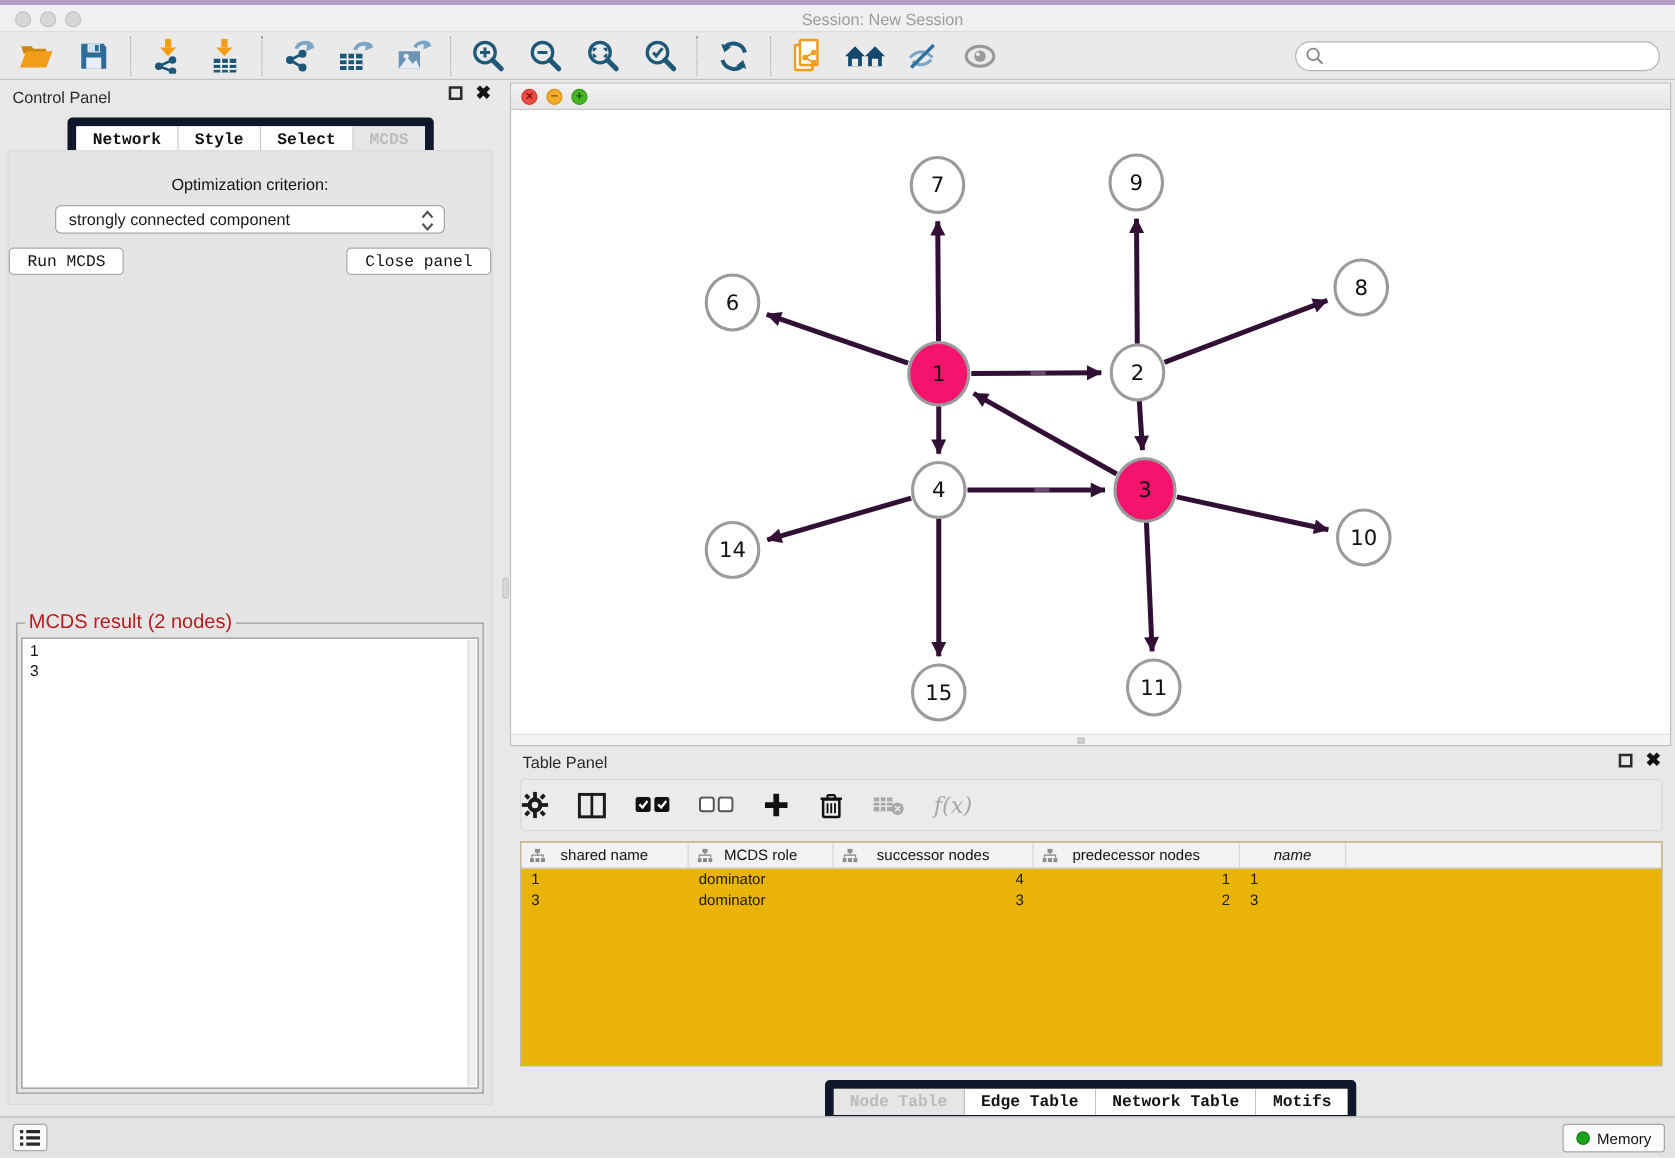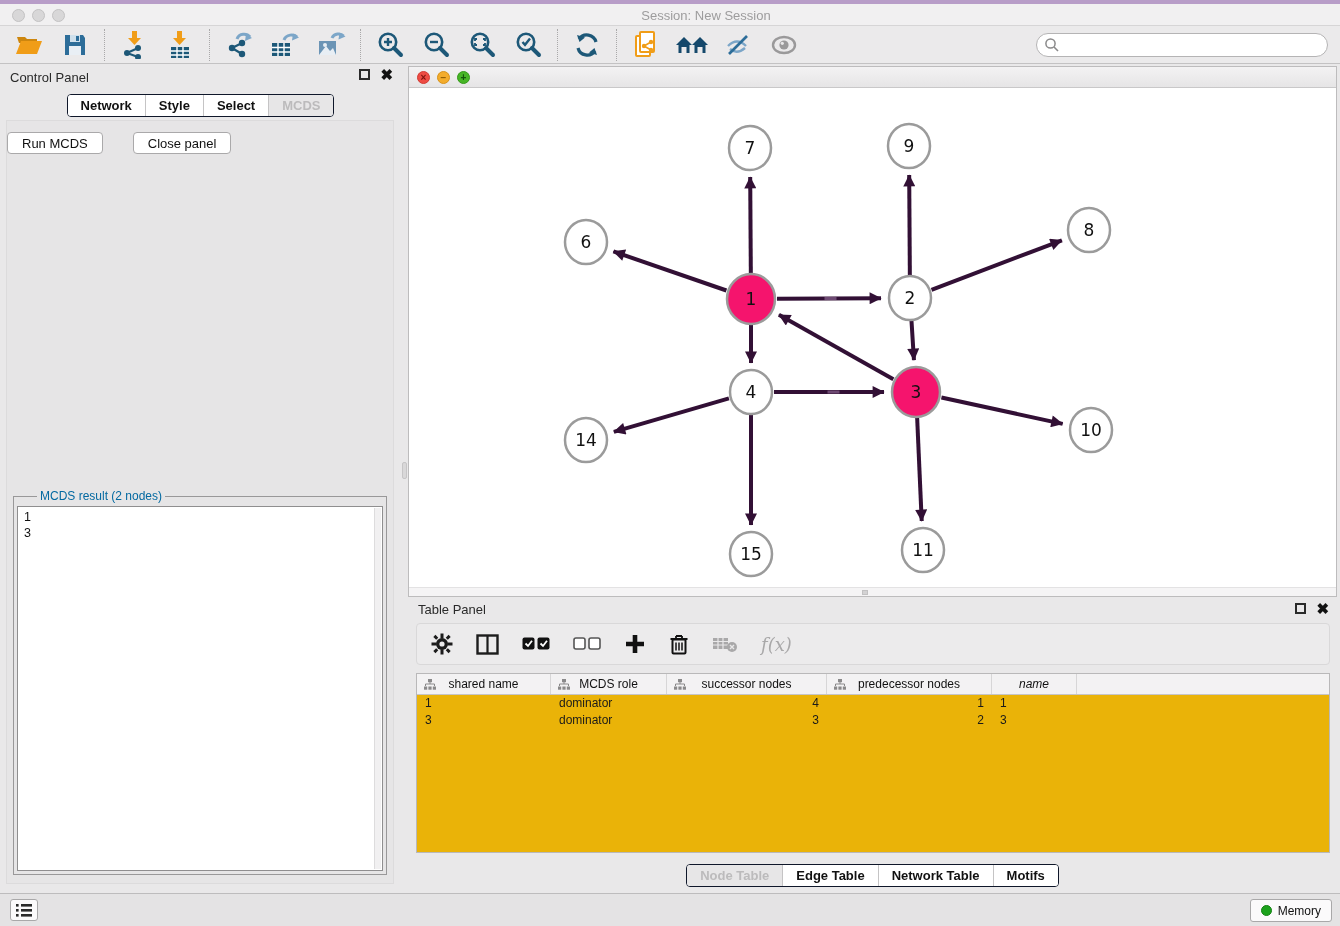--- a/index.html
+++ b/index.html
@@ -22,32 +22,32 @@
   .search-icon { position:absolute; left:8px; top:4px; }
 
   
   .control-panel { position:absolute; left:0; top:63px; width:401px; height:827px; }
   .cp-header { position:relative; height:28px; }
   .cp-title { position:absolute; left:10px; top:7px; font-size:13px; color:#2a2a2a; }
   .panel-btns { position:absolute; right:8px; top:6px; display:flex; gap:10px; align-items:center; }
   .float-box { width:11px; height:11px; border:2px solid #2a2a2a; }
   .close-x { font-size:15px; font-weight:bold; color:#111; line-height:11px; }
   .cp-tabs { position:absolute; left:0; right:0; top:31px; display:flex; justify-content:center; }
-  .seg { display:flex; border:1px solid #0f172a; border-radius:4px; overflow:hidden; background:#fff; }
+  .seg { display:flex; border:7px solid #0f172a; border-radius:4px; overflow:hidden; background:#fff;font-family:Liberation Mono, monospace; }
   .seg-item { padding:3px 13px; font-size:13px; font-weight:bold; color:#111; background:#fff; border-right:1px solid #c5c4c5; cursor:default; }
   .seg-item:last-child { border-right:none; }
   .seg-item.selected { background:#e7e6e7; color:#bcbbbc; font-weight:bold; }
   .cp-body { position:absolute; left:6px; right:7px; top:57px; bottom:6px; background:#e6e5e6; border:1px solid #dcdbdc; }
   .opt-label { text-align:center; margin-top:19px; font-size:13px; color:#111; }
   .cp-select { position:relative; margin:9px auto 0; width:312px; height:23px; background:#fff; border:1px solid #a8a7a8; border-radius:5px; display:flex; align-items:center; padding-left:10px; font-size:13px; }
   .cp-select .spinner { position:absolute; right:6px; top:2px; }
-  .cp-buttons { display:flex; justify-content:flex-start; gap:30px; margin-top:11px; }
+  .cp-buttons { display:flex; justify-content:space-between; gap:30px; margin-top:11px;font-family:Liberation Mono, monospace; }
   .btn { height:22px; padding:0 14px; background:#fff; border:1px solid #aaa9aa; border-radius:4px; font-size:13px; display:flex; align-items:center; color:#111; }
   .mcds-fieldset { position:absolute; left:6px; right:6px; top:368px; bottom:8px; border:1px solid #999899; padding:3px; }
-  .mcds-fieldset legend { font-size:12px; color:#0369a1; padding:0 3px; margin-left:20px; }
+  .mcds-fieldset legend { font-size:16px; color:#b91c1c; padding:0 3px; margin-left:3px; }
   .result-box { position:relative; width:100%; height:100%; background:#fff; border:1px solid #8f8e8f; padding:2px 6px; font-size:12.5px; line-height:16px; color:#111; }
   .result-line { height:16px; }
   .result-scroll { position:absolute; right:1px; top:1px; bottom:1px; width:7px; background:#f1f0f1; border-left:1px solid #dddcdd; }
 
   
   .v-splitter { position:absolute; left:401px; top:63px; width:7px; height:827px; }
   .v-grip { position:absolute; left:1px; top:399px; width:5px; height:17px; background:#d9d8d9; border:1px solid #c6c5c6; border-radius:2px; }
 
   
   .net-window { position:absolute; left:408px; top:66px; width:929px; height:531px; background:#fff; border:1px solid #bdbcbd; }
@@ -59,21 +59,21 @@
   .nl-green { background:#47b526; border:1px solid #35991a; color:#14540a; }
   .net-title { position:absolute; width:100%; text-align:center; top:3px; font-size:13px; color:#111; }
   .net-canvas { position:absolute; left:0; top:21px; right:0; bottom:9px; background:#fff; }
   .h-splitter { position:absolute; left:0; right:0; bottom:0; height:9px; background:#f5f4f5; border-top:1px solid #e3e2e3; }
   .h-grip { position:absolute; left:453px; top:2px; width:6px; height:5px; background:#d3d2d3; border:1px solid #c2c1c2; }
 
   
   .table-panel { position:absolute; left:408px; top:597px; width:929px; height:296px; }
   .tp-header { position:relative; height:24px; }
   .tp-title { position:absolute; left:10px; top:5px; font-size:13px; color:#2a2a2a; }
-  .tp-toolbar { position:absolute; left:8px; right:7px; top:26px; height:42px; background:#eceBec; background:#ecebec; border:1px solid #d9d8d9; border-radius:4px; display:flex; align-items:center; gap:23px; padding-left:14px; }
+  .tp-toolbar { position:absolute; left:8px; right:7px; top:26px; height:42px; background:#eceBec; background:#ecebec; border:1px solid #d9d8d9; border-radius:4px; display:flex; align-items:center; gap:23px; }
   .tp-table { position:absolute; left:8px; right:7px; top:76px; height:180px; background:#eab308; border:1px solid #b9b8b9; overflow:hidden; }
   .thead { display:flex; height:21px; background:#f3f2f3; border-bottom:1px solid #c6c5c6; }
   .th { position:relative; display:flex; align-items:center; justify-content:center; font-size:12px; color:#111; border-right:1px solid #d7d6d7; }
   .th .hicon { position:absolute; left:7px; top:5px; }
   .trow { display:flex; height:17px; font-size:12px; }
   .td { padding:1px 8px 0; white-space:nowrap; overflow:hidden; }
   .td.right { text-align:right; }
   .tp-tabs { position:absolute; left:0; right:0; top:267px; display:flex; justify-content:center; }
   .tp-tabs .seg-item { font-weight:bold; }
 
@@ -296,20 +296,30 @@
   </div>
   <div class="cp-tabs">
     <div class="seg">
       <div class="seg-item">Network</div>
       <div class="seg-item">Style</div>
       <div class="seg-item">Select</div>
       <div class="seg-item selected">MCDS</div>
     </div>
   </div>
   <div class="cp-body">
+    <div class="opt-label">Optimization criterion:</div>
+    <div class="cp-select">
+      <span>strongly connected component</span>
+      <span class="spinner">
+          <svg width="14" height="19" viewBox="0 0 14 19">
+        <path d="M3 7 L7 2.5 L11 7" stroke="#555" stroke-width="1.8" fill="none"></path>
+        <path d="M3 12 L7 16.5 L11 12" stroke="#555" stroke-width="1.8" fill="none"></path>
+          </svg>
+        </span>
+    </div>
     <div class="cp-buttons">
       <div class="btn">Run MCDS</div>
       <div class="btn">Close panel</div>
     </div>
     <fieldset class="mcds-fieldset">
       <legend>MCDS result (2 nodes)</legend>
       <div class="result-box" id="result-box">
         <div class="result-scroll"></div>
       <div class="result-line">1</div>
           <div class="result-line">3</div>

